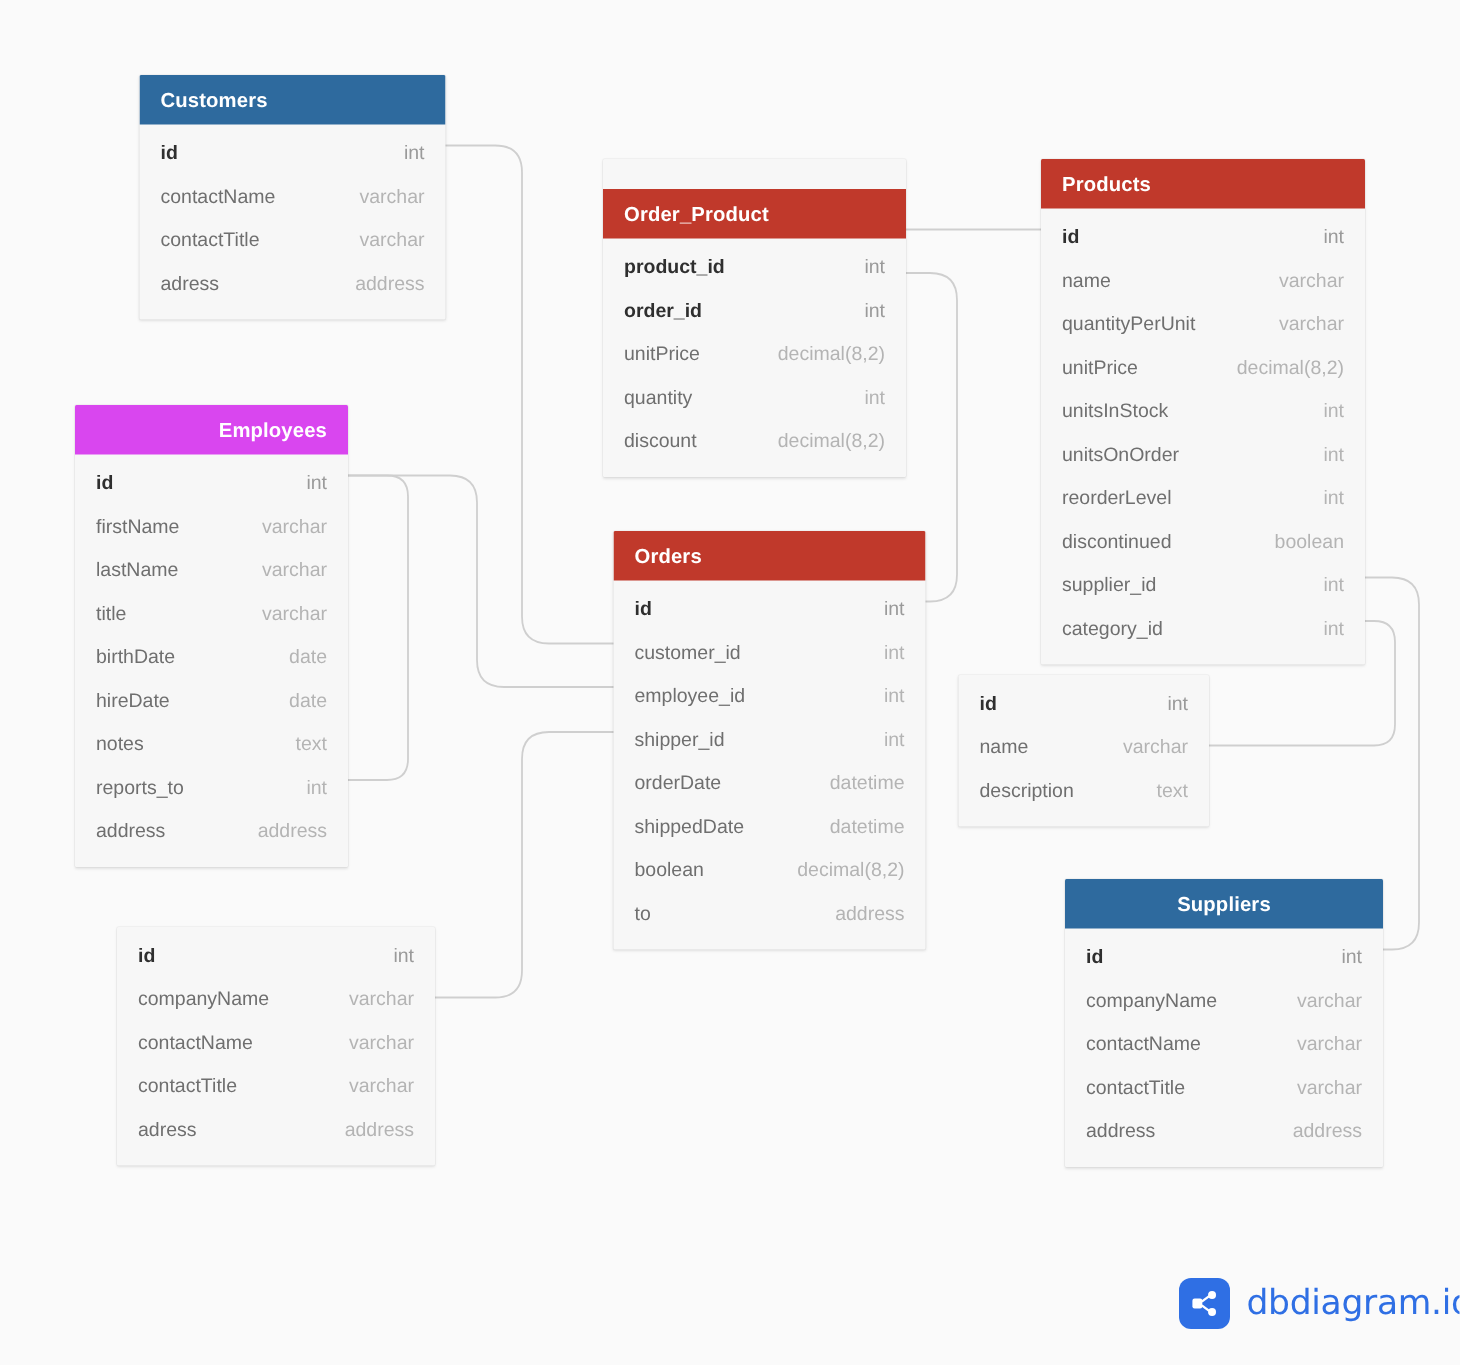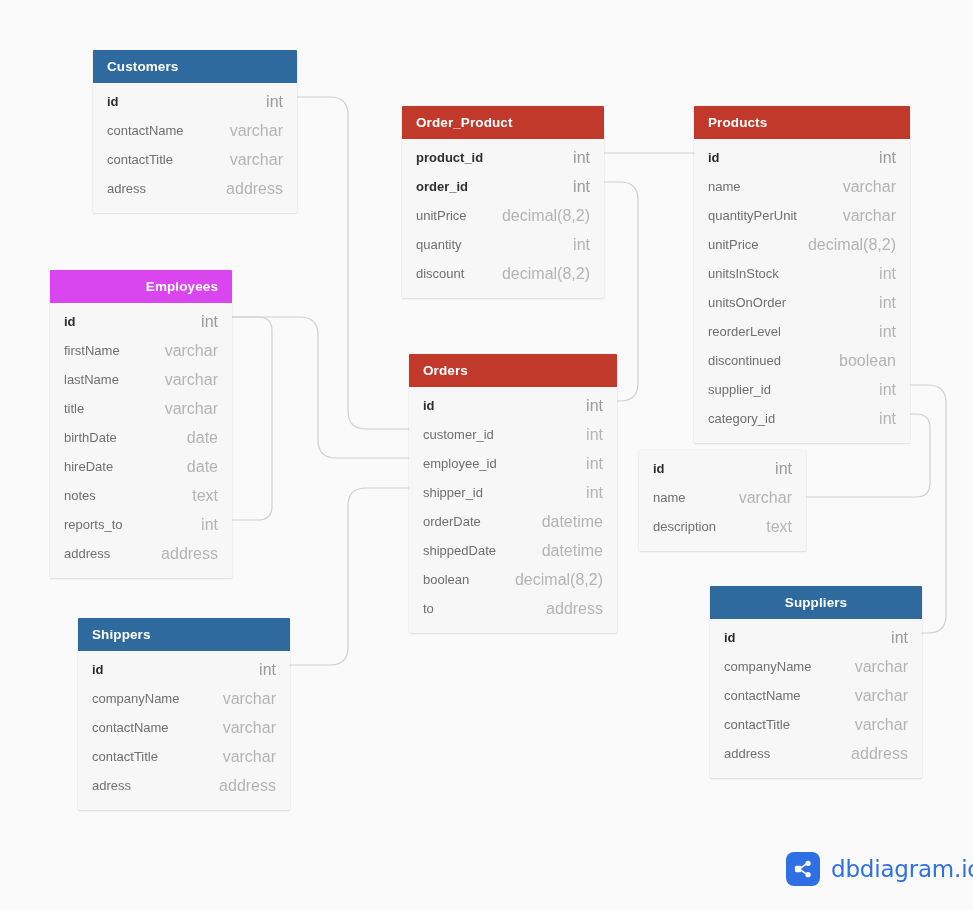--- a/index.html
+++ b/index.html
@@ -57,21 +57,21 @@
   }
   .field-name {
     font-size: 13px;
     color: #6f6f6f;
   }
   .field-row.pk .field-name {
     color: #2f2f2f;
     font-weight: bold;
   }
   .field-type {
-    font-size: 16px;
+    font-size: 13px;
     color: #b4b4b4;
     text-align: right;
     padding-left: 18px;
   }
   .field-row.pk .field-type {
     color: #9a9a9a;
   }
 
   
   #brand {
@@ -139,21 +139,21 @@
             <span class="field-name">contactTitle</span>
             <span class="field-type">varchar</span>
           </div>
           <div class="field-row">
             <span class="field-name">adress</span>
             <span class="field-type">address</span>
           </div>
         </div>
       </div>
       <div class="table-card" style="left: 402px; top: 106px; width: 202px;">
-        <div class="table-header" style="background: rgb(192, 57, 43);">Order_Product</div>
+        <div class="table-header" style="background: rgb(192, 57, 43); margin-top: 20px;">Order_Product</div>
         <div class="table-body">
           <div class="field-row pk">
             <span class="field-name">product_id</span>
             <span class="field-type">int</span>
           </div>
           <div class="field-row pk">
             <span class="field-name">order_id</span>
             <span class="field-type">int</span>
           </div>
           <div class="field-row">
@@ -303,21 +303,20 @@
             <span class="field-name">name</span>
             <span class="field-type">varchar</span>
           </div>
           <div class="field-row">
             <span class="field-name">description</span>
             <span class="field-type">text</span>
           </div>
         </div>
       </div>
       <div class="table-card" style="left: 78px; top: 618px; width: 212px;">
-        <div class="table-header" style="background: rgb(46, 106, 158);">Shippers</div>
         <div class="table-body">
           <div class="field-row pk">
             <span class="field-name">id</span>
             <span class="field-type">int</span>
           </div>
           <div class="field-row">
             <span class="field-name">companyName</span>
             <span class="field-type">varchar</span>
           </div>
           <div class="field-row">

